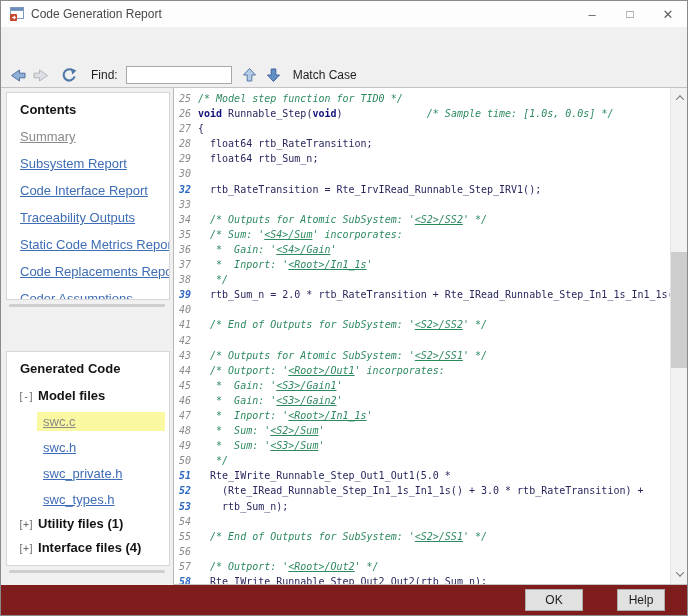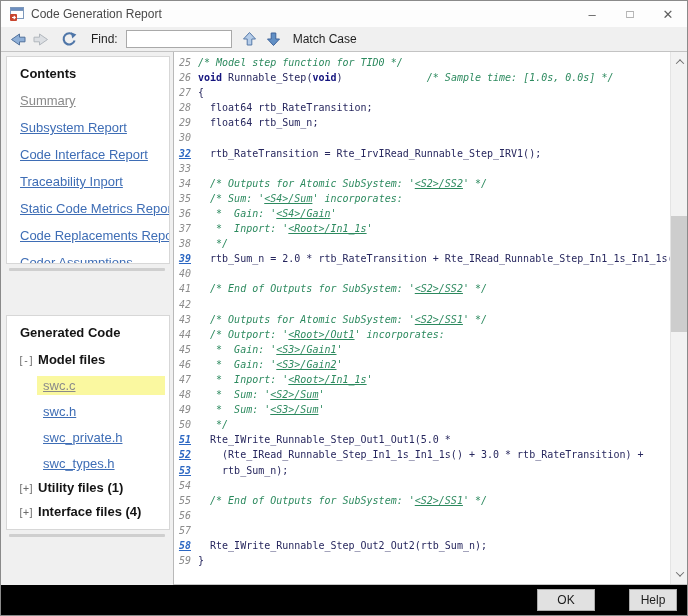--- a/index.html
+++ b/index.html
@@ -10,21 +10,21 @@
   }
   
   .titlebar { height: 26px; background: #fdfdfd; display: flex; align-items: center; flex: none; }
   .titlebar .app-icon { width: 16px; height: 16px; margin: 0 6px 0 8px; flex: none; }
   .titlebar .title { font-size: 12px; color: #4a4a4a; flex: 1; }
   .win-btn { width: 38px; height: 26px; display: flex; align-items: center; justify-content: center;
              color: #5f5f5f; font-size: 13px; cursor: default; }
   .win-btn.max { font-size: 12px; color: #6e6e6e; }
   
   .toolbar { height: 25px; background: #f0f0f0; border-bottom: 1px solid #c3c3c3;
-             display: flex; align-items: center; flex: none; }
+             display: flex; align-items: center; flex: none; margin-top: 36px; }
   .tb-icon { display: flex; align-items: center; justify-content: center; height: 20px; }
   .tb-back { margin-left: 7px; width: 20px; }
   .tb-fwd { margin-left: 3px; width: 20px; }
   .tb-refresh { margin-left: 7px; width: 20px; }
   .find-label { font-size: 12px; color: #1f1f1f; margin-left: 13px; }
   .find-input { width: 106px; height: 18px; margin-left: 8px; border: 1px solid #a9a9a9;
                 background: #fff; font-size: 12px; padding: 0 3px; font-family: "Liberation Sans", sans-serif; }
   .tb-up { margin-left: 9px; width: 18px; }
   .tb-down { margin-left: 6px; width: 18px; }
   .match-case { font-size: 12px; color: #1f1f1f; margin-left: 10px; }
@@ -45,40 +45,40 @@
   .tree-label { font-size: 13px; font-weight: bold; color: #141414; white-space: nowrap; }
   .tree-file { display: block; font-size: 13px; color: #3e6db5; text-decoration: underline;
                margin: 0 0 7px 21px; padding: 2px 6px; width: 128px; cursor: pointer; white-space: nowrap; }
   .tree-file.selected { color: #8a8a8a; background: #faf8a0; }
   
   .codepane { flex: 1; background: #fff; border-left: 1px solid #b9b9b9; border-bottom: 1px solid #c6c6c6;
               position: relative; overflow: hidden; font-family: "DejaVu Sans Mono", monospace; }
   .code-scroll { padding: 3px 0 0 0; }
   .code-line { display: flex; height: 15.1px; font-size: 10px; line-height: 15.1px; white-space: pre; }
   .gutter { width: 24px; flex: none; text-align: right; padding-right: 7px; font-style: italic; color: #8c8c8c; }
-  .gutter.gutter-link { color: #2a66c2; font-weight: bold; text-decoration: underline; cursor: pointer; }
+  .gutter.gutter-link { color: #2a66c2; font-weight: bold; cursor: pointer; }
   .code-text { white-space: pre; }
   .t-p { color: #27275e; }
   .t-k { color: #14147e; font-weight: bold; }
   .t-c { color: #2d8a5f; font-style: italic; }
   .t-a { color: #2d8a5f; font-style: italic; text-decoration: underline; cursor: pointer; }
   
   .vscroll { position: absolute; top: 0; right: 0; bottom: 0; width: 17px; background: #f2f2f2;
              border-left: 1px solid #e4e4e4; }
   .scroll-arrow { position: absolute; left: 0; width: 17px; height: 16px; display: flex;
                   align-items: center; justify-content: center; cursor: pointer; }
   .scroll-arrow.up { top: 2px; }
   .scroll-arrow.down { bottom: 2px; }
   .chev { width: 6px; height: 6px; border-left: 1.6px solid #6e6e6e; border-top: 1.6px solid #6e6e6e; }
   .chev.u { transform: rotate(45deg) translate(1px,1px); }
   .chev.d { transform: rotate(225deg) translate(1px,1px); }
   .scroll-thumb { position: absolute; left: 0; width: 17px; top: 164px; height: 116px; background: #cdcdcd; cursor: pointer; }
   
-  .footer { height: 30px; flex: none; background: #000000; display: flex; align-items: center;
-            justify-content: flex-end; padding-right: 10px; }
+  .footer { height: 30px; flex: none; background: #7f1d1d; display: flex; align-items: center;
+            justify-content: flex-end; padding-right: 22px; }
   .btn { height: 22px; background: #e1e1e1; border: 1px solid #adadad; font-size: 12px;
          color: #1c1c1c; font-family: "Liberation Sans", sans-serif; cursor: pointer; }
   .btn.ok { width: 58px; margin-right: 34px; }
   .btn.help { width: 48px; }
 </style>
 </head>
 <body>
 
 <div class="window">
 
@@ -129,21 +129,21 @@
 
   <div class="main">
 
     <div class="sidebar">
       <div class="panel contents-panel">
         <div class="side-heading">Contents</div>
         <div>
             <a class="side-link current">Summary</a>
             <a class="side-link">Subsystem Report</a>
             <a class="side-link">Code Interface Report</a>
-            <a class="side-link">Traceability Inport</a>
+            <a class="side-link">Traceability Outputs</a>
             <a class="side-link">Static Code Metrics Report</a>
             <a class="side-link">Code Replacements Report</a>
             <a class="side-link">Coder Assumptions</a>
           </div>
       </div>
       <div class="splitter"></div>
       <div class="panel generated-panel">
         <div class="side-heading">Generated Code</div>
         <div>
             <div class="tree-group">
@@ -196,21 +196,21 @@
           <div class="code-line"><span class="gutter">47</span><span class="code-text"><span class="t-c">   *  Inport: '</span><span class="t-a">&lt;Root&gt;/In1_1s</span><span class="t-c">'</span></span></div>
           <div class="code-line"><span class="gutter">48</span><span class="code-text"><span class="t-c">   *  Sum: '</span><span class="t-a">&lt;S2&gt;/Sum</span><span class="t-c">'</span></span></div>
           <div class="code-line"><span class="gutter">49</span><span class="code-text"><span class="t-c">   *  Sum: '</span><span class="t-a">&lt;S3&gt;/Sum</span><span class="t-c">'</span></span></div>
           <div class="code-line"><span class="gutter">50</span><span class="code-text"><span class="t-c">   */</span></span></div>
           <div class="code-line"><span class="gutter gutter-link">51</span><span class="code-text"><span class="t-p">  Rte_IWrite_Runnable_Step_Out1_Out1(5.0 *</span></span></div>
           <div class="code-line"><span class="gutter gutter-link">52</span><span class="code-text"><span class="t-p">    (Rte_IRead_Runnable_Step_In1_1s_In1_1s() + 3.0 * rtb_RateTransition) +</span></span></div>
           <div class="code-line"><span class="gutter gutter-link">53</span><span class="code-text"><span class="t-p">    rtb_Sum_n);</span></span></div>
           <div class="code-line"><span class="gutter">54</span><span class="code-text"></span></div>
           <div class="code-line"><span class="gutter">55</span><span class="code-text"><span class="t-c">  /* End of Outputs for SubSystem: '</span><span class="t-a">&lt;S2&gt;/SS1</span><span class="t-c">' */</span></span></div>
           <div class="code-line"><span class="gutter">56</span><span class="code-text"></span></div>
-          <div class="code-line"><span class="gutter">57</span></div>
+          <div class="code-line"><span class="gutter">57</span><span class="code-text"><span class="t-c">  /* Outport: '</span><span class="t-a">&lt;Root&gt;/Out2</span><span class="t-c">' */</span></span></div>
           <div class="code-line"><span class="gutter gutter-link">58</span><span class="code-text"><span class="t-p">  Rte_IWrite_Runnable_Step_Out2_Out2(rtb_Sum_n);</span></span></div>
           <div class="code-line"><span class="gutter">59</span><span class="code-text"><span class="t-p">}</span></span></div>
         </div>
       <div class="vscroll">
         <div class="scroll-arrow up">
             <div class="chev u"></div>
           </div>
         <div class="scroll-thumb"></div>
         <div class="scroll-arrow down">
             <div class="chev d"></div>

